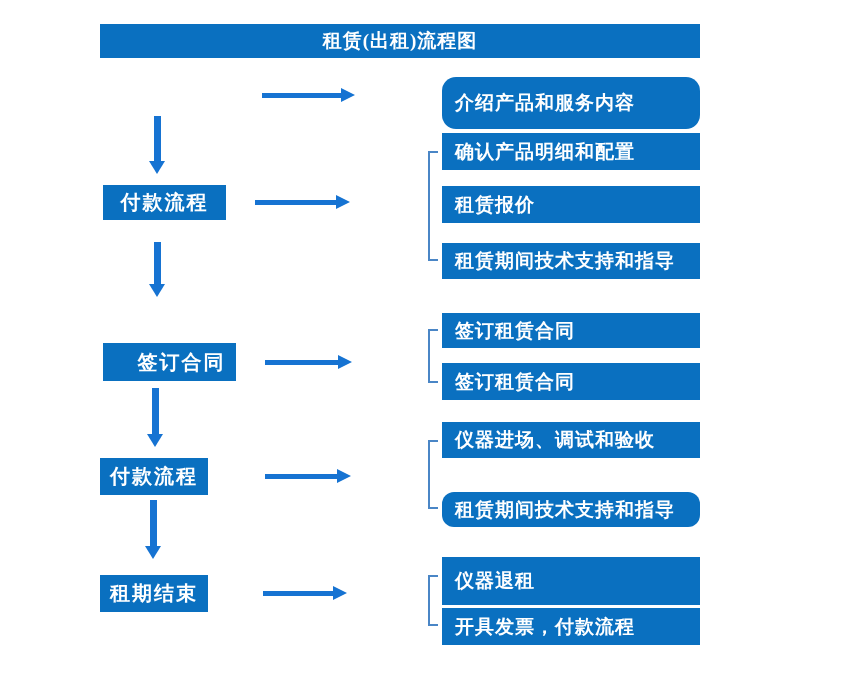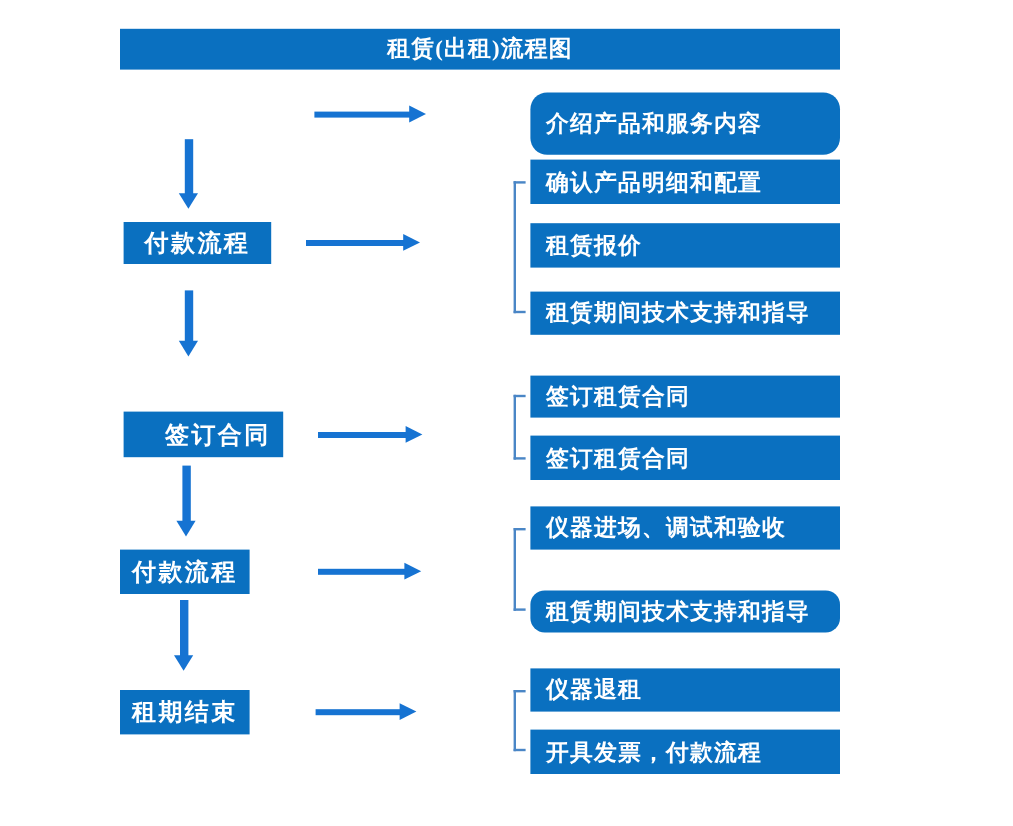--- a/index.html
+++ b/index.html
@@ -100,16 +100,16 @@
   <div class="output-box" style="top:133px;height:37px;">确认产品明细和配置</div>
   <div class="output-box" style="top:186px;height:37px;">租赁报价</div>
   <div class="output-box" style="top:243px;height:36px;">租赁期间技术支持和指导</div>
 
   <div class="output-box" style="top:313px;height:35px;">签订租赁合同</div>
   <div class="output-box" style="top:363px;height:37px;">签订租赁合同</div>
 
   <div class="output-box" style="top:422px;height:36px;">仪器进场、调试和验收</div>
   <div class="output-box" style="top:492px;height:35px;border-radius:12px;">租赁期间技术支持和指导</div>
 
-  <div class="output-box" style="top:557px;height:36px;">仪器退租</div>
+  <div class="output-box" style="top:557px;height:48px;">仪器退租</div>
   <div class="output-box" style="top:608px;height:37px;">开具发票，付款流程</div>
 
 </div>
 
 </body></html>

